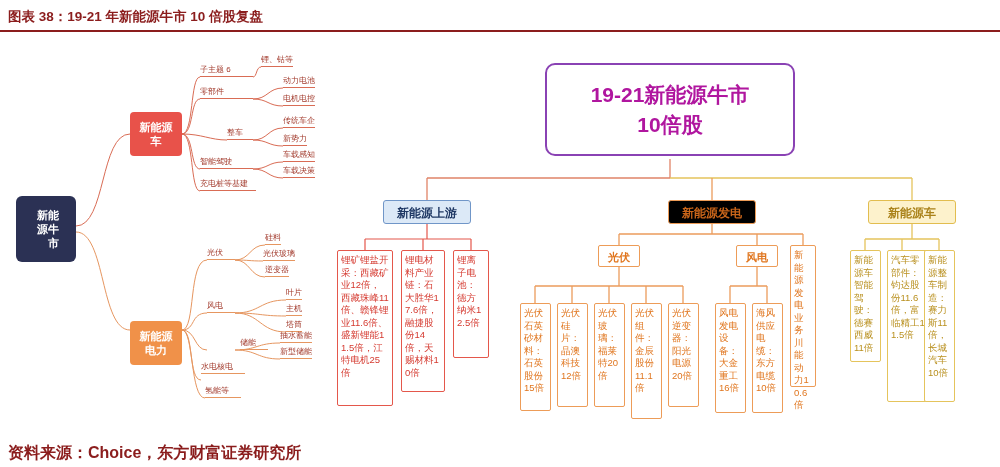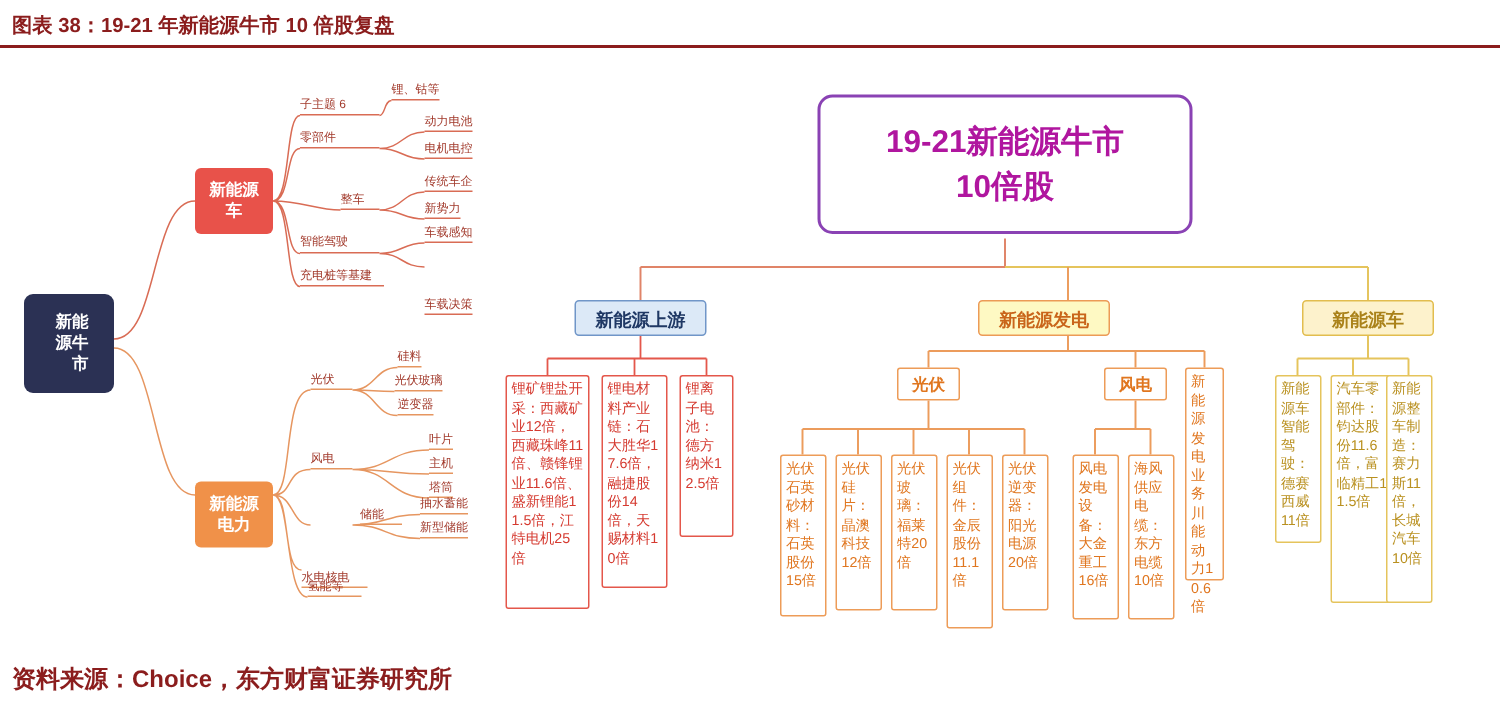--- a/index.html
+++ b/index.html
@@ -25,21 +25,21 @@
   .u-pow{border-color:#e69660;}
 
   
   .fc-top{position:absolute;left:545px;top:63px;width:250px;height:93px;background:#fff;
           border:2.5px solid #8a42b4;border-radius:10px;display:flex;flex-direction:column;
           align-items:center;justify-content:center;color:#b0169f;font-size:21px;font-weight:bold;
           line-height:30px;box-sizing:border-box;text-align:center;}
   .fc-cat{position:absolute;top:200px;width:88px;height:24px;line-height:24px;text-align:center;
           font-size:12px;font-weight:bold;border-radius:3px;border:1.5px solid;box-sizing:border-box;}
   .c-blue{left:383px;background:#dce9f7;border-color:#7096c8;color:#1f3864;}
-  .c-org{left:652px;background:#fef9c3;border-color:#ec9b57;color:#c9651a;}
+  .c-org{left:668px;background:#000000;border-color:#ec9b57;color:#c9651a;}
   .c-yel{left:868px;background:#fdf2cc;border-color:#e2bd4f;color:#aa821a;}
   .fc-sub{position:absolute;top:245px;width:42px;height:22px;line-height:22px;text-align:center;
           font-size:11px;font-weight:bold;background:#fff;border:1.2px solid #ed9c58;color:#e0761f;
           border-radius:2px;box-sizing:border-box;}
   .fc-box{position:absolute;background:#fff;border:1.2px solid;border-radius:2px;font-size:9.5px;
           line-height:12.5px;padding:3px;box-sizing:border-box;word-break:break-all;text-align:left;}
   .x-red{border-color:#e4574b;color:#d53a30;}
   .x-org{border-color:#ed9c58;color:#e0761f;}
   .x-yel{border-color:#e5c45c;color:#b9901f;}
   svg.wires{position:absolute;left:0;top:0;}
@@ -108,35 +108,35 @@
     </g>
   </svg>
 
   <div class="mm-root">新能源牛市</div>
   <div class="mm-branch b-car">新能源车</div>
   <div class="mm-branch b-pow">新能源电力</div>
 
   <div class="mm-lab u-car" style="left:200px;top:65px;width:53px;">子主题 6</div>
   <div class="mm-lab u-car" style="left:200px;top:87px;width:53px;">零部件</div>
   <div class="mm-lab u-car" style="left:227px;top:128px;width:26px;">整车</div>
-  <div class="mm-lab u-car" style="left:200px;top:157px;width:53px;font-family:Liberation Mono, monospace;">智能驾驶</div>
+  <div class="mm-lab u-car" style="left:200px;top:157px;width:53px;">智能驾驶</div>
   <div class="mm-lab u-car" style="left:200px;top:179px;width:56px;">充电桩等基建</div>
 
   <div class="mm-lab u-car" style="left:261px;top:55px;">锂、钴等</div>
   <div class="mm-lab u-car" style="left:283px;top:76px;">动力电池</div>
   <div class="mm-lab u-car" style="left:283px;top:94px;">电机电控</div>
   <div class="mm-lab u-car" style="left:283px;top:116px;">传统车企</div>
   <div class="mm-lab u-car" style="left:283px;top:134px;">新势力</div>
   <div class="mm-lab u-car" style="left:283px;top:150px;">车载感知</div>
-  <div class="mm-lab u-car" style="left:283px;top:166px;margin-top:32px;">车载决策</div>
+  <div class="mm-lab u-car" style="left:283px;top:166px;">车载决策</div>
 
   <div class="mm-lab u-pow" style="left:207px;top:248px;width:28px;">光伏</div>
   <div class="mm-lab u-pow" style="left:207px;top:301px;width:28px;">风电</div>
   <div class="mm-lab u-pow" style="left:207px;top:338px;width:28px;margin-left:33px;">储能</div>
-  <div class="mm-lab u-pow" style="left:201px;top:380px;width:44px;">水电核电</div>
+  <div class="mm-lab u-pow" style="left:201px;top:362px;width:44px;">水电核电</div>
   <div class="mm-lab u-pow" style="left:205px;top:386px;width:36px;">氢能等</div>
 
   <div class="mm-lab u-pow" style="left:265px;top:233px;">硅料</div>
   <div class="mm-lab u-pow" style="left:263px;top:249px;">光伏玻璃</div>
   <div class="mm-lab u-pow" style="left:265px;top:265px;">逆变器</div>
   <div class="mm-lab u-pow" style="left:286px;top:288px;">叶片</div>
   <div class="mm-lab u-pow" style="left:286px;top:304px;">主机</div>
   <div class="mm-lab u-pow" style="left:286px;top:320px;">塔筒</div>
   <div class="mm-lab u-pow" style="left:280px;top:331px;">抽水蓄能</div>
   <div class="mm-lab u-pow" style="left:280px;top:347px;">新型储能</div>

